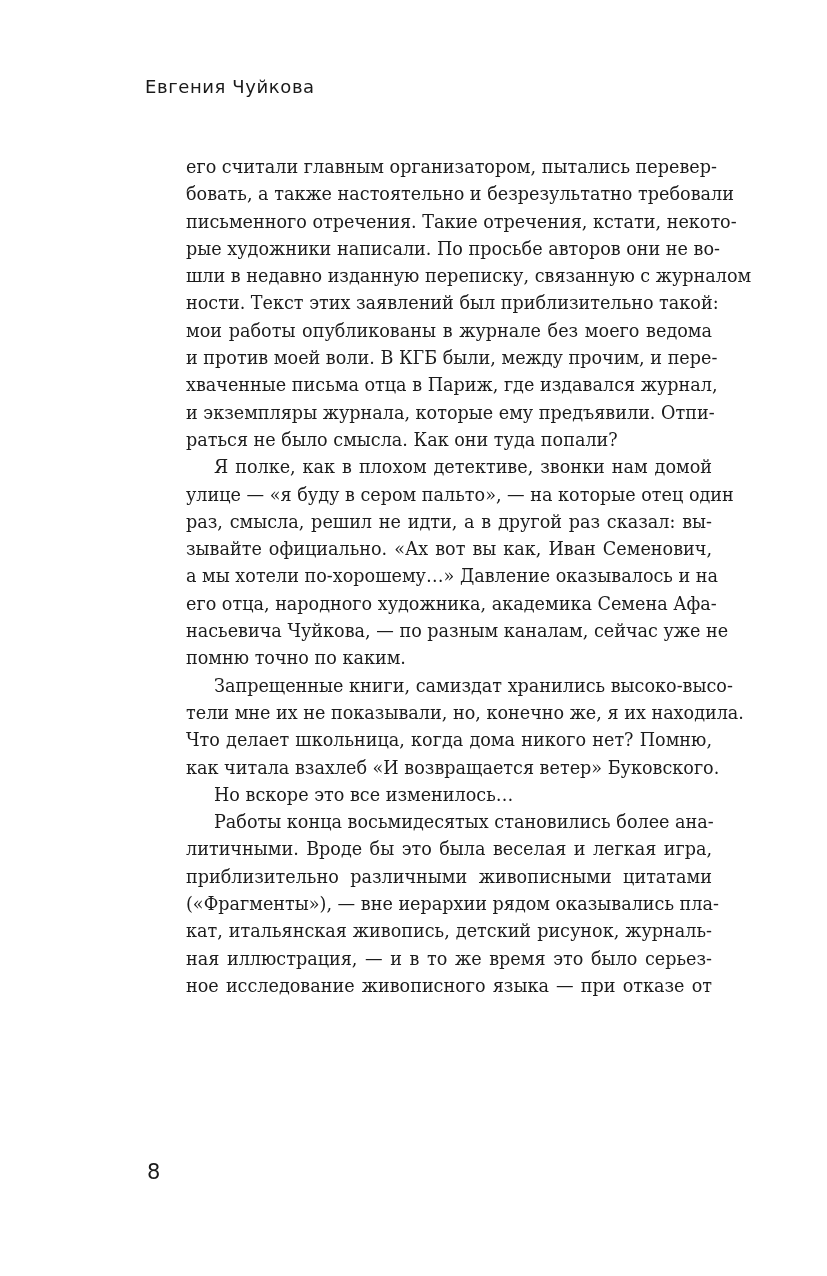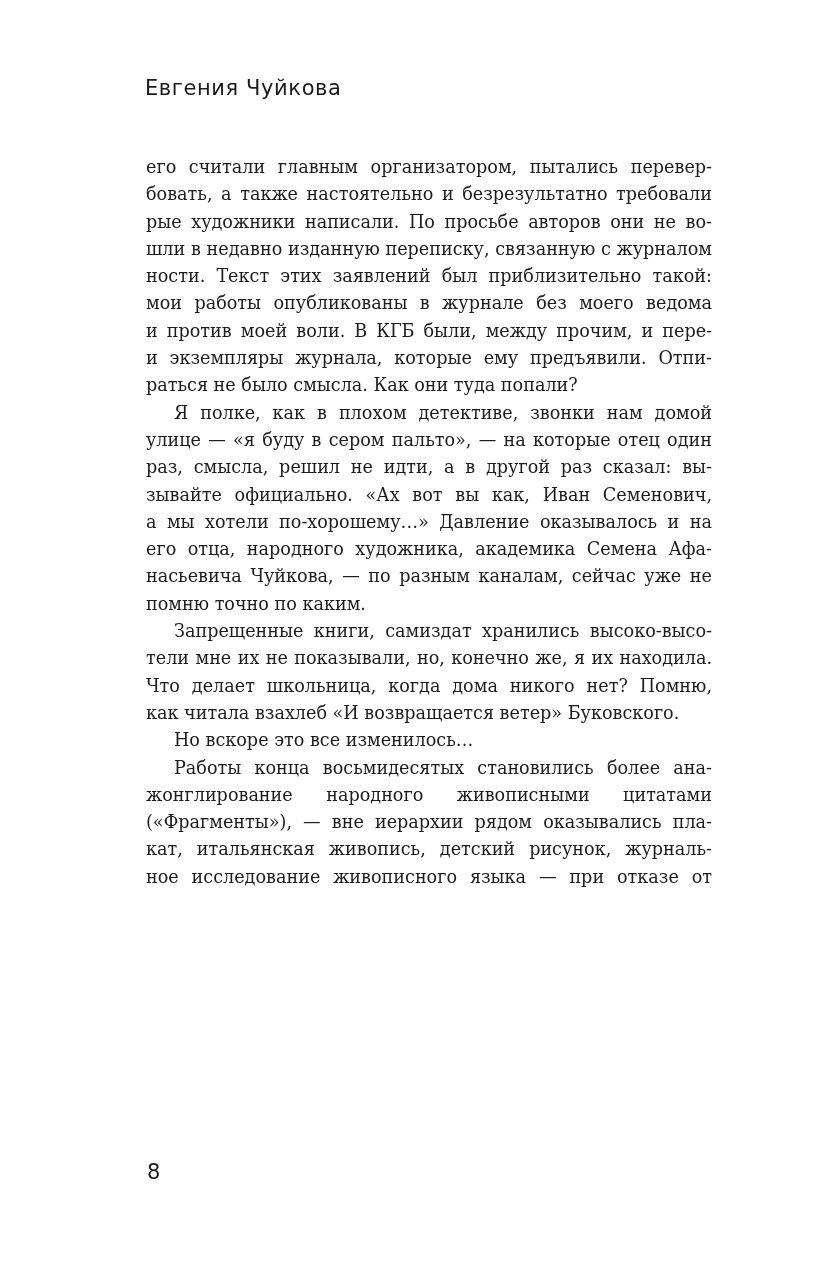--- a/index.html
+++ b/index.html
@@ -1,62 +1,66 @@
 <!DOCTYPE html>
 <html><head>
 <meta charset="utf-8">
 <style>
   html, body { margin: 0; padding: 0; background: #ffffff; }
   body { width: 827px; height: 1276px; position: relative; overflow: hidden; }
   .header {
     position: absolute; left: 145px; top: 76px;
-    font-family: "DejaVu Sans", sans-serif; font-size: 21px;
+    font-family: "DejaVu Sans", sans-serif; font-size: 18px;
     color: #1a1a1a; letter-spacing: 0.6px;
   }
   .body-text {
     position: absolute; left: 146px; top: 154px; width: 566px;
     font-family: "DejaVu Serif", serif; font-size: 17.6px;
     line-height: 27.3px; color: #1c1c1c;
   }
-  .line { display: block; white-space: nowrap; text-align: justify; text-align-last: justify; height: 27.3px; }
+  .line { display: block; white-space: nowrap; text-align: justify; text-align-last: justify; height: 27.3px; margin-left: 40px; }
   .line.last { text-align-last: left; }
   .line.indent { padding-left: 28px; }
   .page-number {
     position: absolute; left: 147px; top: 1160px;
     font-family: "DejaVu Sans", sans-serif; font-size: 21px; color: #1a1a1a;
   }
 </style>
 </head>
 <body>
 
 <div class="header">Евгения Чуйкова</div>
 
 <div class="body-text" id="body-text">
     <span class="line">его считали главным организатором, пытались перевер-</span>
     <span class="line">бовать, а также настоятельно и безрезультатно требовали</span>
+    <span class="line">письменного отречения. Такие отречения, кстати, некото-</span>
     <span class="line">рые художники написали. По просьбе авторов они не во-</span>
     <span class="line">шли в недавно изданную переписку, связанную с журналом</span>
     <span class="line">ности. Текст этих заявлений был приблизительно такой:</span>
     <span class="line">мои работы опубликованы в журнале без моего ведома</span>
     <span class="line">и против моей воли. В КГБ были, между прочим, и пере-</span>
+    <span class="line">хваченные письма отца в Париж, где издавался журнал,</span>
     <span class="line">и экземпляры журнала, которые ему предъявили. Отпи-</span>
     <span class="line last">раться не было смысла. Как они туда попали?</span>
     <span class="line indent">Я полке, как в плохом детективе, звонки нам домой</span>
     <span class="line">улице — «я буду в сером пальто», — на которые отец один</span>
     <span class="line">раз, смысла, решил не идти, а в другой раз сказал: вы-</span>
     <span class="line">зывайте официально. «Ах вот вы как, Иван Семенович,</span>
     <span class="line">а мы хотели по-хорошему…» Давление оказывалось и на</span>
     <span class="line">его отца, народного художника, академика Семена Афа-</span>
     <span class="line">насьевича Чуйкова, — по разным каналам, сейчас уже не</span>
     <span class="line last">помню точно по каким.</span>
     <span class="line indent">Запрещенные книги, самиздат хранились высоко-высо-</span>
     <span class="line">тели мне их не показывали, но, конечно же, я их находила.</span>
     <span class="line">Что делает школьница, когда дома никого нет? Помню,</span>
     <span class="line last">как читала взахлеб «И возвращается ветер» Буковского.</span>
     <span class="line indent last">Но вскоре это все изменилось…</span>
     <span class="line indent">Работы конца восьмидесятых становились более ана-</span>
-    <span class="line">жонглирование народного живописными цитатами</span>
+    <span class="line">литичными. Вроде бы это была веселая и легкая игра,</span>
+    <span class="line">приблизительно различными живописными цитатами</span>
     <span class="line">(«Фрагменты»), — вне иерархии рядом оказывались пла-</span>
     <span class="line">кат, итальянская живопись, детский рисунок, журналь-</span>
+    <span class="line">ная иллюстрация, — и в то же время это было серьез-</span>
     <span class="line">ное исследование живописного языка — при отказе от</span>
   </div>
 
 <div class="page-number">8</div>
 
 </body></html>

